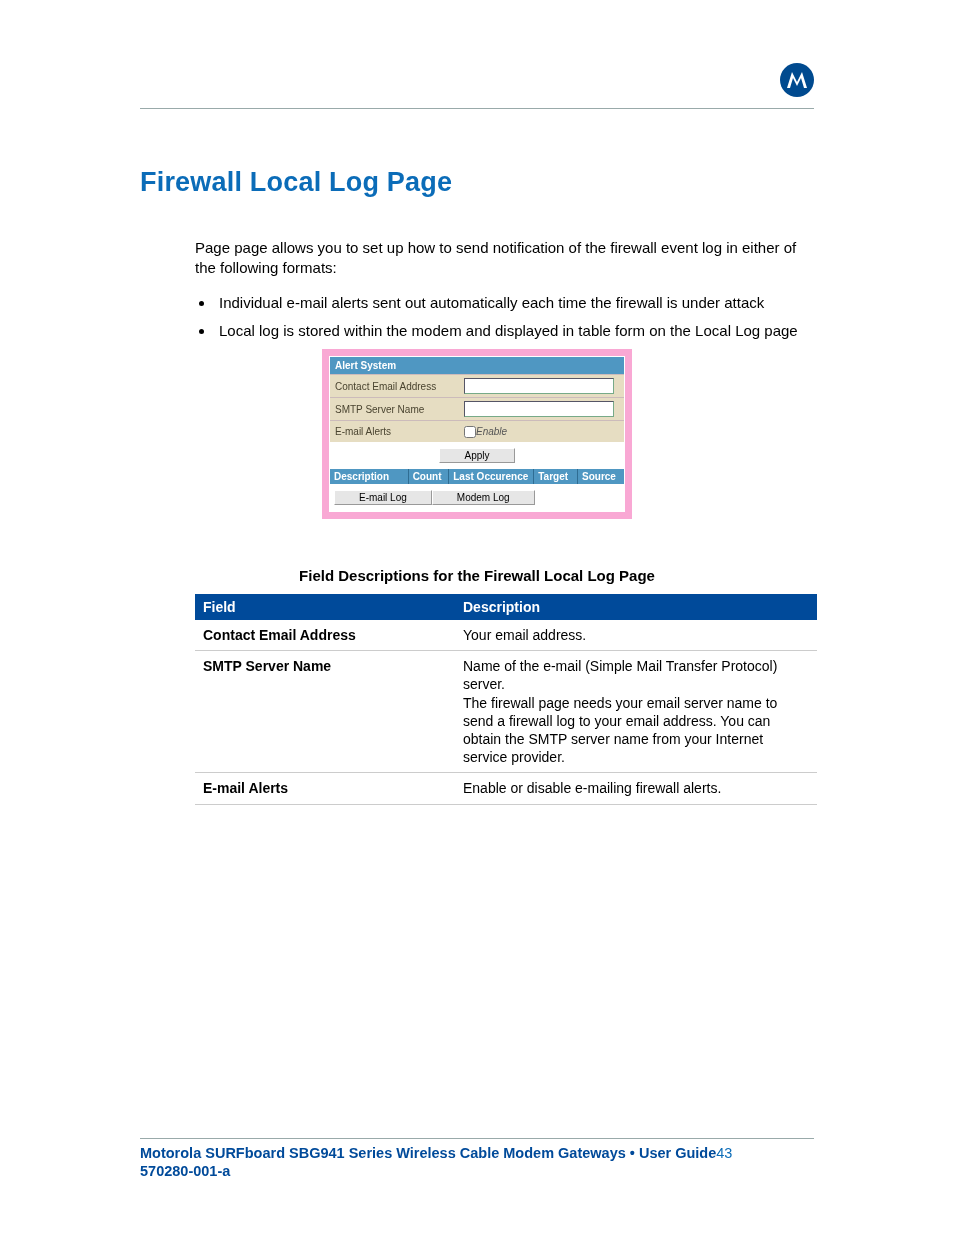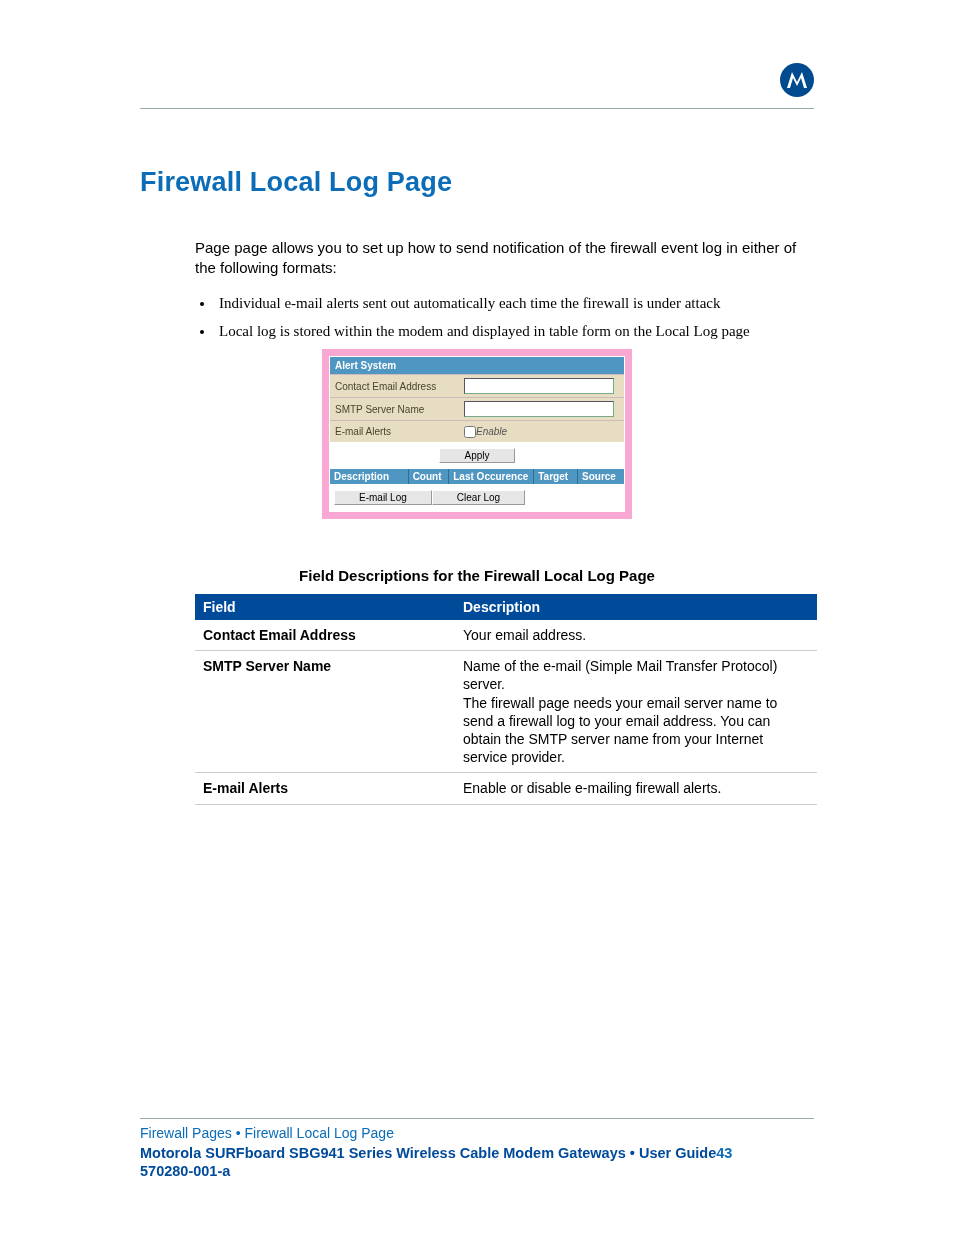--- a/index.html
+++ b/index.html
@@ -43,21 +43,20 @@
   .intro {
     margin: 40px 0 0 55px;
     font-size: 15px;
     line-height: 1.35;
   }
   ul.bullets {
     margin: 14px 0 0 75px;
     list-style: disc;
     font-size: 15px;
     line-height: 1.35;
-    font-family: Liberation Serif, serif;
   }
   ul.bullets li { margin-bottom: 8px; padding-left: 4px; }
 
   
   .shot {
     width: 310px;
     margin: 2px auto 0 auto;
     border: 7px solid #f9a8d4;
     padding: 1px;
     background: #fff;
@@ -151,21 +150,21 @@
 
   
   .footer {
     position:absolute;
     left:140px; right:140px;
     bottom:56px;
   }
   .footer hr { border:none; border-top:1px solid #9aa; margin-bottom:6px; }
   .crumb { color:#0b6cb8; font-size:14px; }
   .guide-line { color:#004a9a; font-weight:bold; font-size:14.5px; margin-top:4px; display:flex; justify-content:flex-start;}
-  .guide-line .pg { color:#0b6cb8; font-weight:bold; }
+  .guide-line .pg { color:#0b6cb8; font-weight:normal; }
   .docnum { color:#004a9a; font-weight:bold; font-size:14.5px; margin-top:2px;}
 </style>
 </head>
 <body>
 
 <div class="page">
   <div class="logo">
     <svg viewBox="0 0 24 24">
         <path d="M2 20 L7 4 L12 14 L17 4 L22 20 L19 20 L16 10 L12 18 L8 10 L5 20 Z" fill="#fff"></path>
       </svg>
@@ -207,21 +206,21 @@
     </div>
     <div class="log-header">
       <div class="lh1">Description</div>
       <div class="lh2">Count</div>
       <div class="lh3">Last Occurence</div>
       <div class="lh4">Target</div>
       <div class="lh5">Source</div>
     </div>
     <div class="btn-row">
       <button class="btn">E-mail Log</button>
-      <button class="btn">Clear Log</button>
+      <button class="btn">Modem Log</button>
     </div>
   </div>
 
   <div class="caption">Field Descriptions for the Firewall Local Log Page</div>
 
   <table class="desc">
     <thead>
       <tr>
         <th>Field</th>
         <th>Description</th>
@@ -240,19 +239,18 @@
       <tr>
         <td class="field">E-mail Alerts</td>
         <td>Enable or disable e-mailing firewall alerts.</td>
       </tr>
     </tbody>
   </table>
 </div>
 
 <div class="footer">
   <hr>
-  <div class="crumb">Firewall Pages • Firewall Local Log Page</div>
   <div class="guide-line">
     <span>Motorola SURFboard SBG941 Series Wireless Cable Modem Gateways • User Guide</span>
     <span class="pg">43</span>
   </div>
   <div class="docnum">570280-001-a</div>
 </div>
 
 </body></html>

